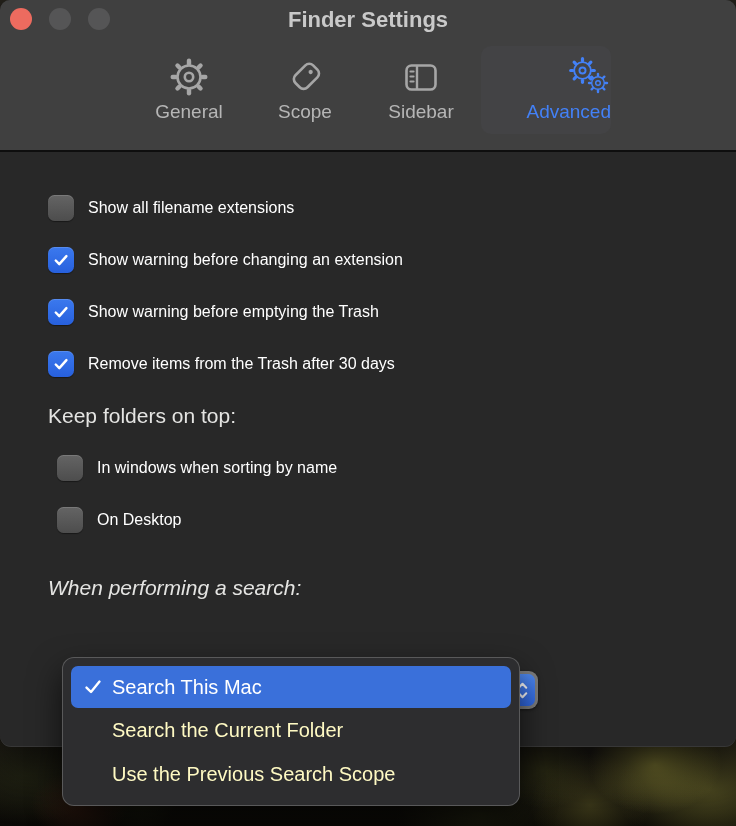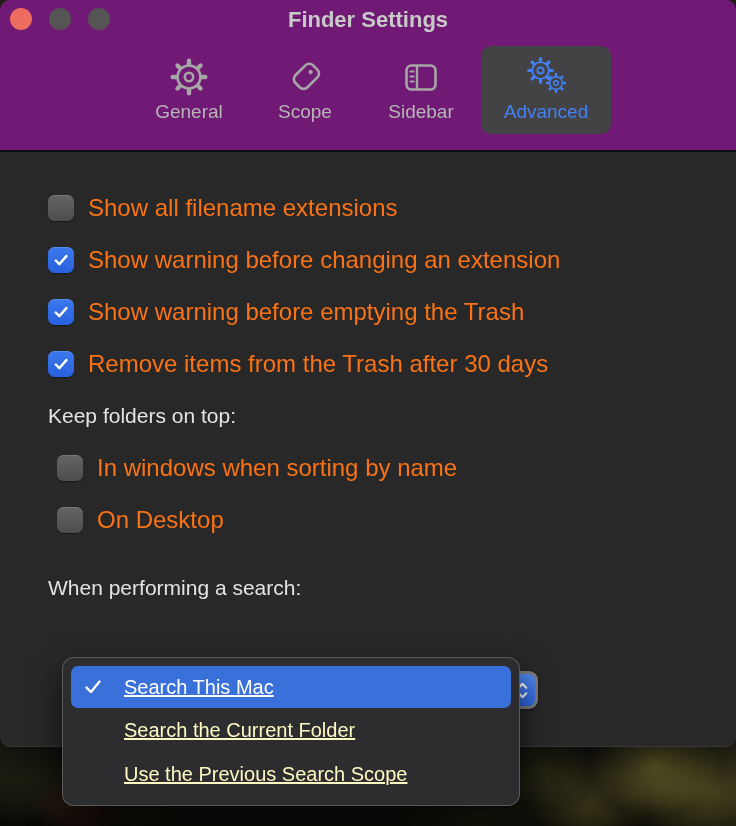--- a/index.html
+++ b/index.html
@@ -19,76 +19,76 @@
       radial-gradient(70px 50px at 80px 805px, rgba(96,44,26,.35), transparent 70%),
       radial-gradient(110px 70px at 25px 775px, rgba(62,72,32,.3), transparent 70%),
       radial-gradient(60px 80px at 140px 780px, rgba(40,48,22,.4), transparent 70%),
       linear-gradient(180deg,#23201a 0%,#1c1914 90%,#14120d 95%,#0a0906 100%);
   }
 
   
   .window{position:absolute;left:0;top:0;width:736px;height:747px;z-index:1;
     background:#282828;border-radius:10px 10px 11px 11px;
     box-shadow:0 22px 48px rgba(0,0,0,.6), inset 0 -1px 0 rgba(255,255,255,.07);}
-  .header{position:relative;height:150px;background:#701a75;
+  .header{position:relative;height:150px;background:#404040;
     border-radius:10px 10px 0 0;border-bottom:2px solid #0e0e0e;}
 
   .traffic-lights{position:absolute;left:10px;top:8px;display:flex;gap:17px;}
   .tl{width:22px;height:22px;border-radius:50%;}
   .tl.close{background:#ed6b5f;}
   .tl.dim{background:#555556;}
 
   .window-title{position:absolute;top:4px;left:0;right:0;height:32px;line-height:32px;
     text-align:center;font-size:22px;font-weight:bold;color:#c9c9c9;}
 
   
   .tabs{position:absolute;top:46px;left:8px;right:0;display:flex;justify-content:center;gap:4px;}
   .tab{width:112px;height:88px;border-radius:10px;box-sizing:border-box;padding-top:7px;
     display:flex;flex-direction:column;align-items:center;color:#a6a6a6;cursor:default;}
   .tab-advanced{width:130px;}
   .tab .icon-wrap{height:48px;display:flex;align-items:center;justify-content:center;}
   .tab-label{font-size:19px;color:#b6b6b6;}
   .tab.selected{background:#434345;}
-  .tab.selected{color:#4381f7;}
+  .tab.selected{color:#4381f7;align-items:flex-end;}
   .tab.selected .tab-label{color:#4381f7;}
 
   
   .content{position:absolute;top:152px;left:0;right:0;bottom:0;padding-top:30px;}
   .cb-row{height:52px;display:flex;align-items:center;padding-left:48px;}
   .cb-row.indented{padding-left:57px;text-align:center;}
   .checkbox{width:26px;height:26px;border-radius:6.5px;flex:0 0 26px;
     background:linear-gradient(180deg,#646464,#4d4d4d);
     box-shadow:inset 0 1px 0 rgba(255,255,255,.14), 0 1px 1px rgba(0,0,0,.4);
     display:flex;align-items:center;justify-content:center;}
   .checkbox svg{display:none;}
   .checkbox.checked{background:linear-gradient(180deg,#3b79ee,#2760dd);}
   .checkbox.checked svg{display:block;}
-  .cb-label{font-size:24px;color:#f97316;margin-left:14px;}
+  .cb-label{font-size:16px;color:#ffffff;margin-left:14px;}
   .group-label,.search-label{height:52px;display:flex;align-items:center;
     padding-left:48px;font-size:21px;color:#e4e4e2;}
-  .search-label{margin-top:16px;}
+  .search-label{margin-top:16px;font-style:italic;}
 
   
   .popup-frag{position:absolute;left:507px;top:671px;width:31px;height:38px;z-index:2;
     border-radius:9px;background:#7d7d7d;box-shadow:0 1px 3px rgba(0,0,0,.5);}
   .popup-frag .blue-cap{position:absolute;inset:3px;border-radius:6.5px;
     background:linear-gradient(180deg,#4e88ef,#2f67e2);
     display:flex;align-items:center;justify-content:center;}
 
   
   .menu{position:absolute;left:62px;top:657px;width:458px;height:149px;z-index:3;
     box-sizing:border-box;background:#2d2d2f;border:1px solid rgba(150,150,150,.42);
     border-radius:12px;padding-top:8px;
     box-shadow:0 14px 32px rgba(0,0,0,.65);}
   .menu-item{height:44px;margin:0 8px;padding:0 12px;border-radius:7px;
     display:flex;align-items:center;font-size:20px;color:#fef9c3;}
   .menu-item.highlighted{height:42px;background:#3a70da;color:#fff;}
   .check{width:20px;flex:0 0 20px;display:flex;justify-content:center;visibility:hidden;}
   .menu-item.highlighted .check{visibility:visible;}
-  .menu-item-label{margin-left:21px;white-space:nowrap;text-decoration:underline;}
+  .menu-item-label{margin-left:9px;white-space:nowrap;}
 
   .svgdefs{position:absolute;width:0;height:0;overflow:hidden;}
 </style>
 </head>
 <body>
 
 <svg class="svgdefs" xmlns="http://www.w3.org/2000/svg">
   <symbol id="cog" viewBox="0 0 40 40">
     <circle cx="20" cy="20" r="11.5" fill="none" stroke="currentColor" stroke-width="2.6"></circle>
     <circle cx="20" cy="20" r="4.2" fill="none" stroke="currentColor" stroke-width="2.6"></circle>

